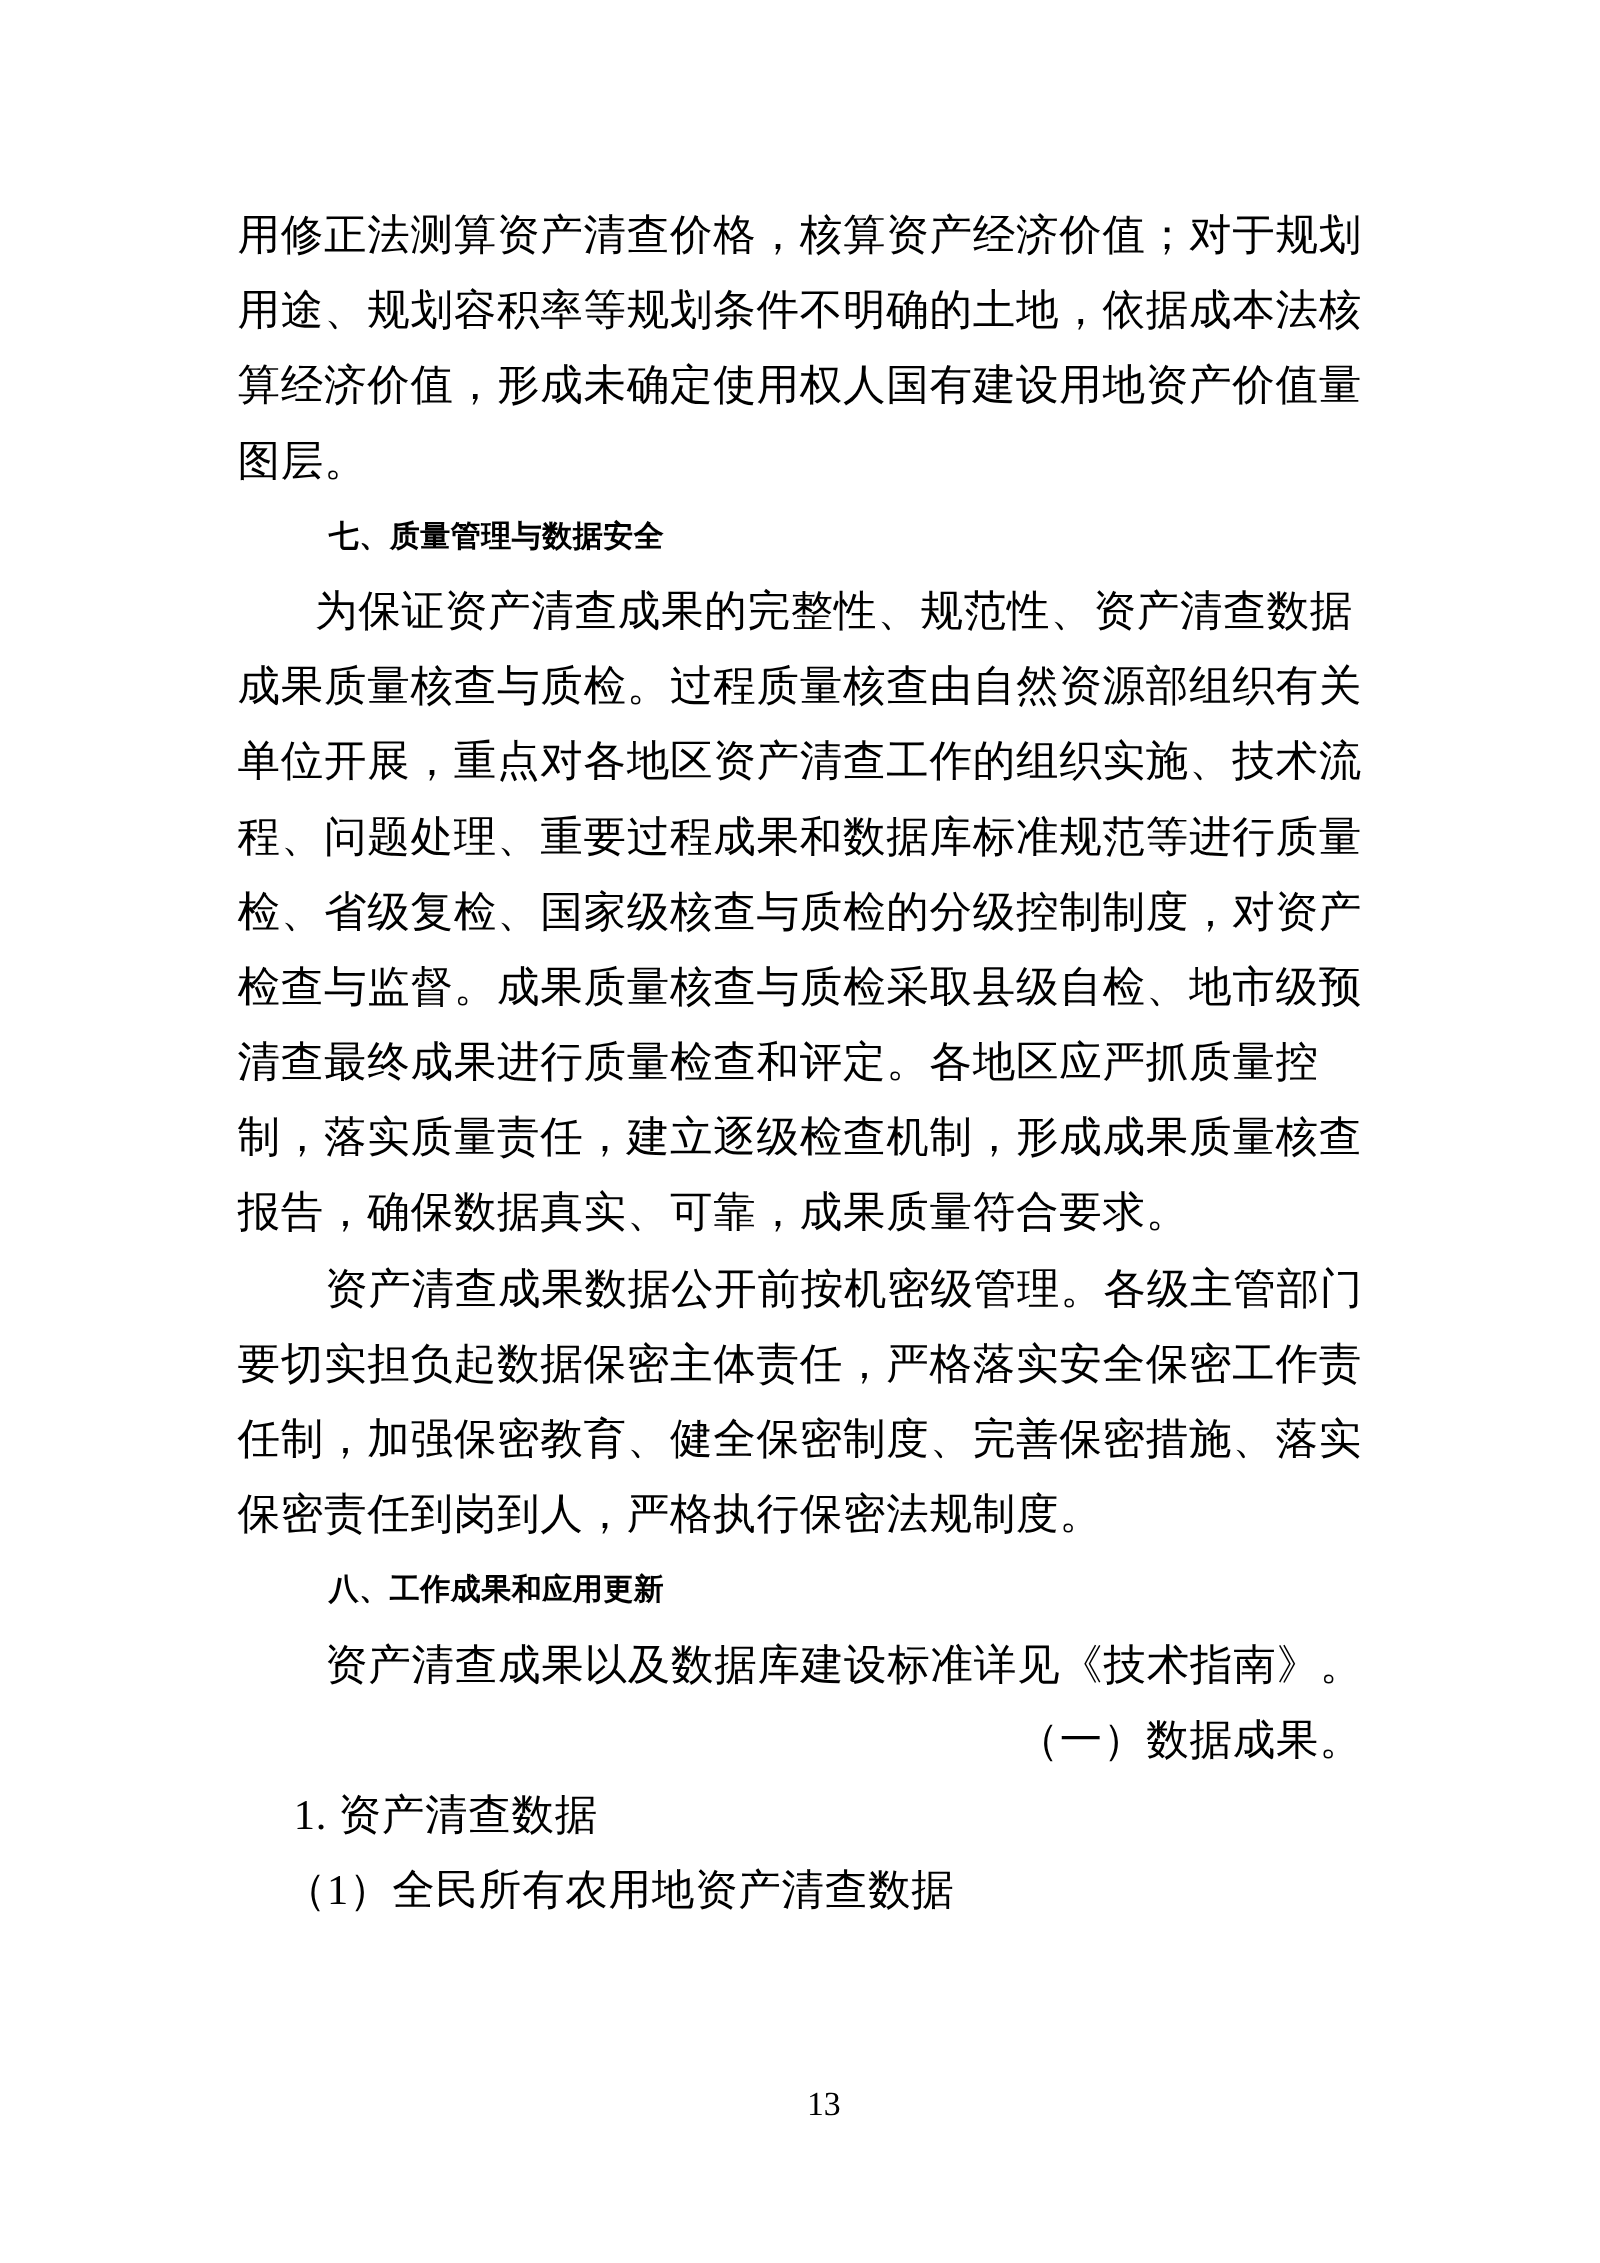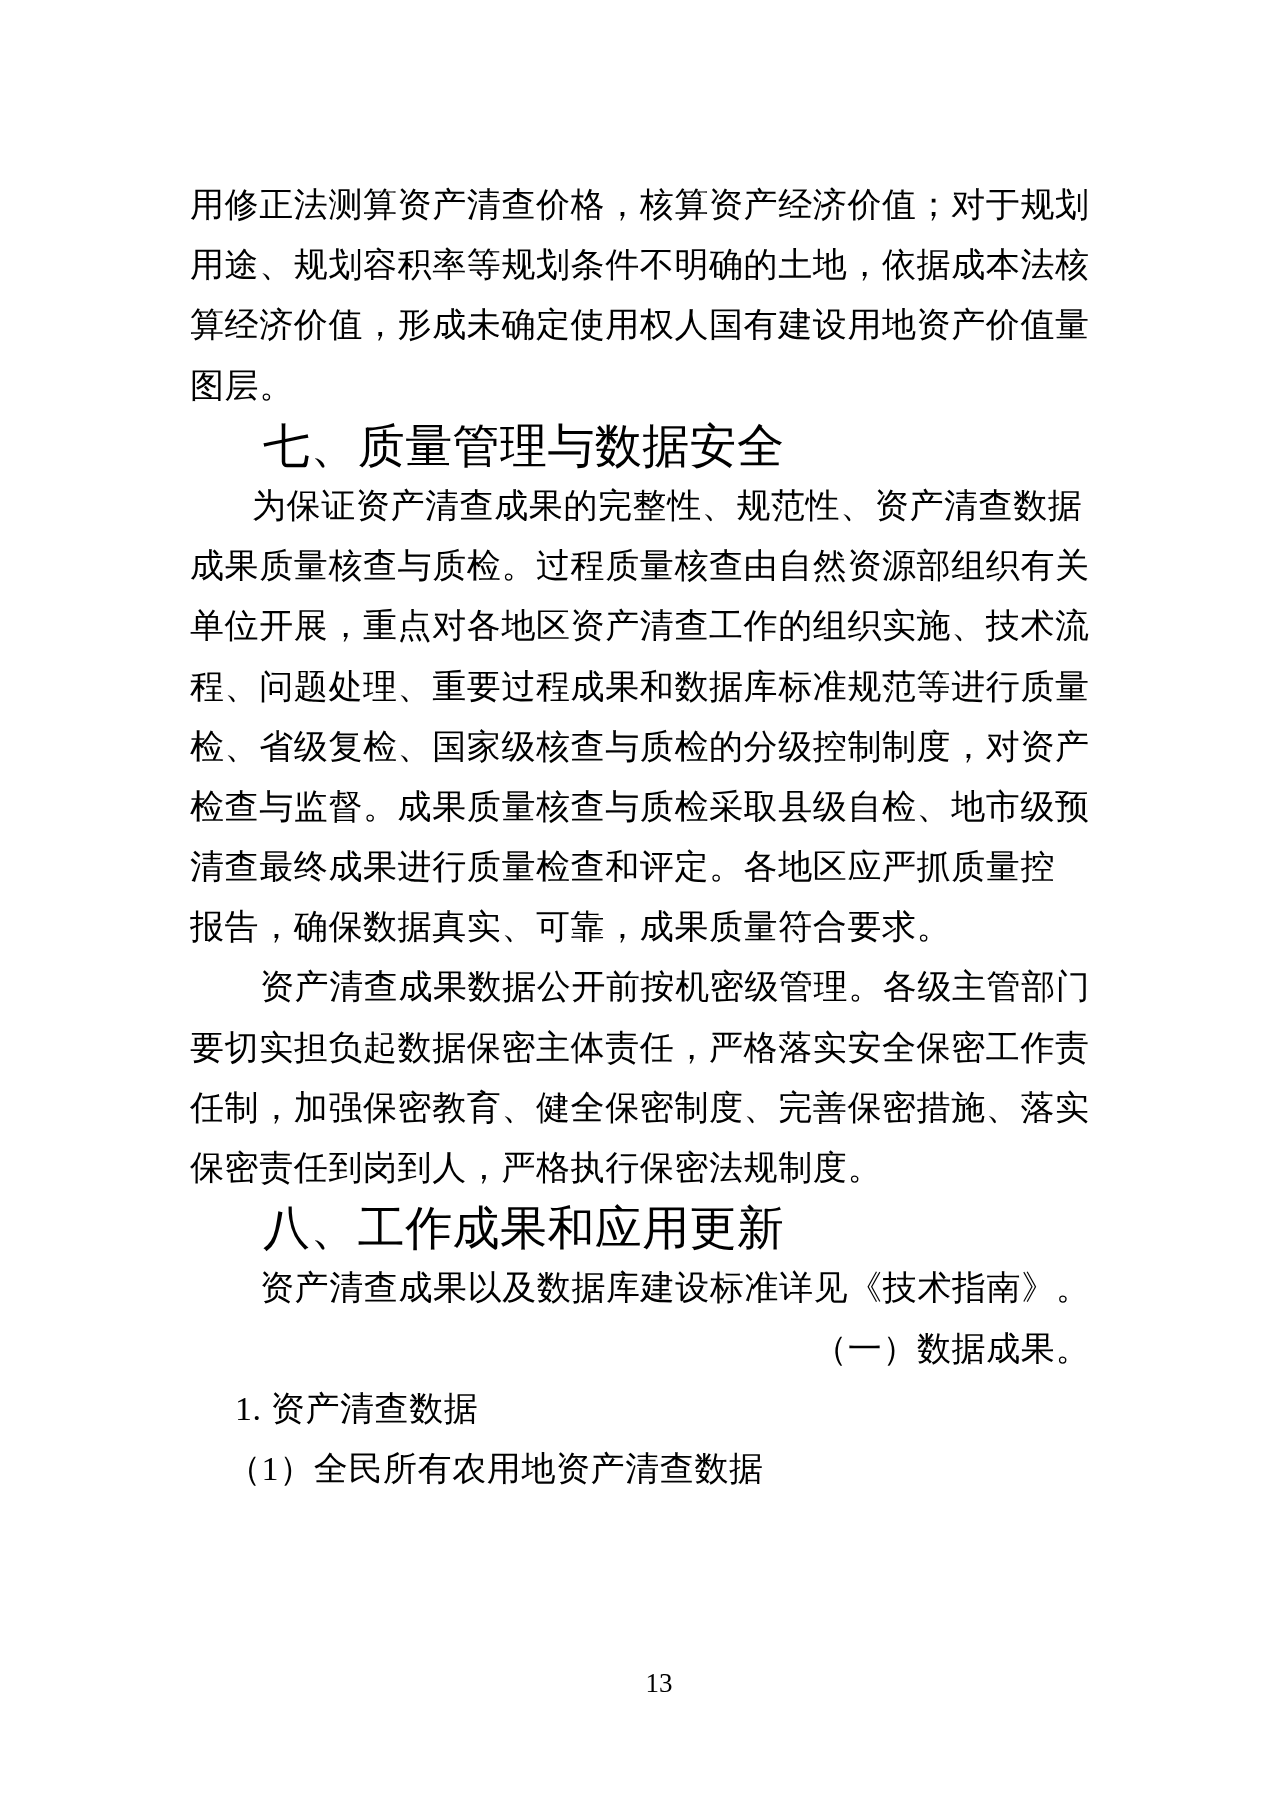--- a/index.html
+++ b/index.html
@@ -6,36 +6,36 @@
   body {
     width: 1280px; height: 1810px;
     background: #ffffff;
     position: relative;
     font-family: "Liberation Serif", serif;
     color: #000000;
     overflow: hidden;
   }
   .doc {
     position: absolute;
-    left: 190px; top: 175px;
+    left: 190px; top: 159px;
     width: 900px;
   }
   .ln {
     height: 60.2px;
     line-height: 60.2px;
     font-size: 34px;
     letter-spacing: 0.6px;
     white-space: nowrap;
     overflow: visible;
   }
   
   .t-h1 {
     font-family: "Liberation Sans", sans-serif;
-    font-weight: normal;
-    font-size: 47px;
+    font-weight: bold;
+    font-size: 24px;
     letter-spacing: 0.4px;
   }
   
   .t-h2 { font-weight: normal; text-align: right; }
   
   .i73 { padding-left: 73px; }
   .i70 { padding-left: 70px; }
   .i62 { padding-left: 62px; }
   .i55 { padding-left: 55px; }
   .i45 { padding-left: 45px; }
@@ -59,20 +59,21 @@
   <div class="ln">算经济价值，形成未确定使用权人国有建设用地资产价值量</div>
   <div class="ln">图层。</div>
   <div class="ln t-h1 i73">七、质量管理与数据安全</div>
   <div class="ln i62">为保证资产清查成果的完整性、规范性、资产清查数据</div>
   <div class="ln">成果质量核查与质检。过程质量核查由自然资源部组织有关</div>
   <div class="ln">单位开展，重点对各地区资产清查工作的组织实施、技术流</div>
   <div class="ln">程、问题处理、重要过程成果和数据库标准规范等进行质量</div>
   <div class="ln">检、省级复检、国家级核查与质检的分级控制制度，对资产</div>
   <div class="ln">检查与监督。成果质量核查与质检采取县级自检、地市级预</div>
   <div class="ln">清查最终成果进行质量检查和评定。各地区应严抓质量控</div>
+  <div class="ln">制，落实质量责任，建立逐级检查机制，形成成果质量核查</div>
   <div class="ln">报告，确保数据真实、可靠，成果质量符合要求。</div>
   <div class="ln i70">资产清查成果数据公开前按机密级管理。各级主管部门</div>
   <div class="ln">要切实担负起数据保密主体责任，严格落实安全保密工作责</div>
   <div class="ln">任制，加强保密教育、健全保密制度、完善保密措施、落实</div>
   <div class="ln">保密责任到岗到人，严格执行保密法规制度。</div>
   <div class="ln t-h1 i73">八、工作成果和应用更新</div>
   <div class="ln i70">资产清查成果以及数据库建设标准详见《技术指南》。</div>
   <div class="ln t-h2 i55">（一）数据成果。</div>
   <div class="ln i45">1. 资产清查数据</div>
   <div class="ln i37">（1）全民所有农用地资产清查数据</div>

